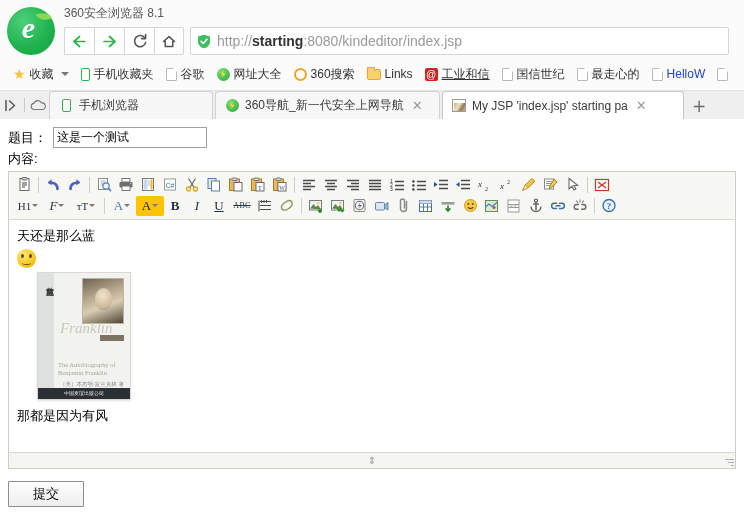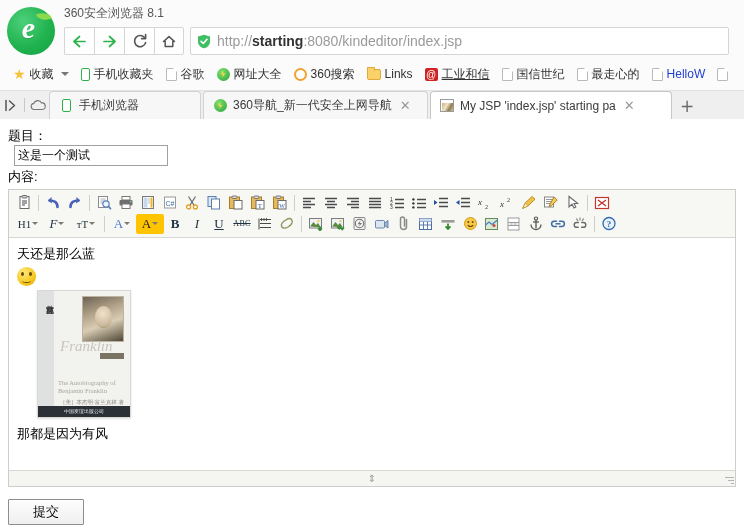--- a/index.html
+++ b/index.html
@@ -202,22 +202,22 @@
     font-family:"DejaVu Sans",sans-serif;
   }
 
   
   .page {
     position:absolute; left:0; top:119px; width:744px; height:410px;
     background:#fff; overflow:hidden;
     font-family:"Liberation Sans","DejaVu Sans",sans-serif;
   }
   .form-row {
-    display:flex; align-items:flex-start; padding-left:8px; margin-top:8px;
-    font-size:13px; color:#000;flex-direction:column;
+    display:flex; align-items:center; padding-left:8px; margin-top:8px;
+    font-size:13px; color:#000;
   }
   .form-label { flex:none; }
   .title-input {
     margin-left:6px;
     width:154px; height:21px;
     border:1px solid #a0a0a0;
     font-size:12px;
     padding:1px 3px;
     font-family:"Liberation Sans","DejaVu Sans",sans-serif;
     color:#000; background:#fff;
@@ -471,21 +471,21 @@
             <path d="M5.5 2 L10.5 6.5 L5.5 11" stroke="#555" stroke-width="1.5" fill="none" stroke-linecap="round" stroke-linejoin="round"></path>
           </svg>
       </div>
       <div class="tab-sep"></div>
       <div class="tab-ctrl">
         <svg width="18" height="13" viewBox="0 0 18 13">
             <path d="M4.6 10.5 A3.1 3.1 0 0 1 4.9 4.4 A4.2 4.2 0 0 1 12.6 3.9 A2.9 2.9 0 0 1 13.3 10.5 Z" stroke="#777" stroke-width="1.1" fill="none"></path>
           </svg>
       </div>
 
-      <div class="tab" style="width:152px">
+      <div class="tab" style="width:164px">
         <span class="tab-fav">
             <span class="ico-phone"></span>
           </span>
         <span class="tab-title">手机浏览器</span>
       </div>
 
       <div class="tab" style="width:225px">
         <span class="tab-fav">
             <span class="ico-360nav"></span>
           </span>

